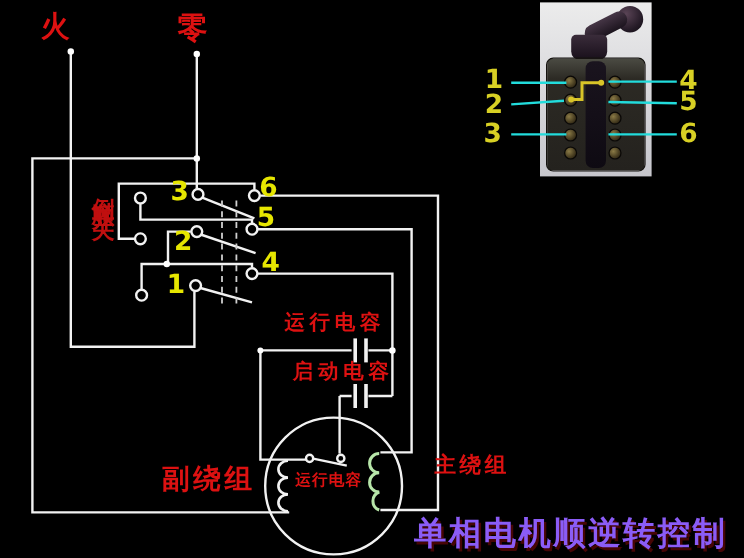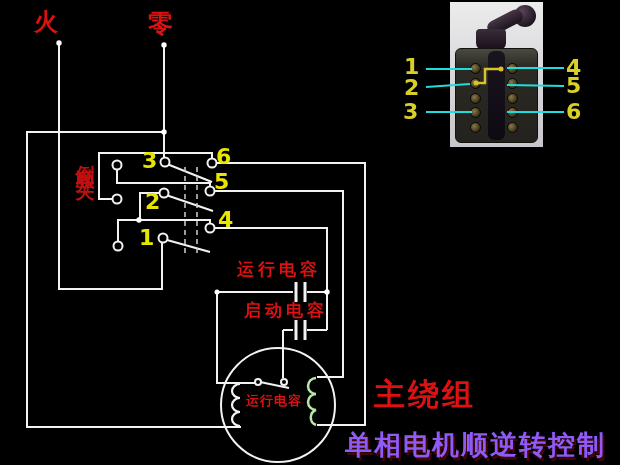--- a/index.html
+++ b/index.html
@@ -13,21 +13,21 @@
   .num{position:absolute;color:#e6e600;font-weight:bold;font-size:22px;line-height:1;}
   .photo-num{position:absolute;color:#d8d024;font-weight:bold;font-size:22px;line-height:1;}
   .fire{left:34px;top:10px;font-size:24px;}
   .neutral{left:148px;top:11px;font-size:25px;}
   .revsw{left:76px;top:150px;font-size:19px;color:#c00f0f;
          writing-mode:vertical-rl;text-orientation:upright;letter-spacing:5px;}
   .runcap{left:237px;top:261px;font-size:17px;letter-spacing:4px;}
   .startcap{left:244px;top:302px;font-size:17px;letter-spacing:4px;}
   .centrif{left:246px;top:394px;font-size:13px;letter-spacing:1px;}
   .auxwind{left:135px;top:389px;font-size:23px;letter-spacing:3px;}
-  .mainwind{left:374px;top:379px;font-size:31px;letter-spacing:3px;}
+  .mainwind{left:362px;top:379px;font-size:18px;letter-spacing:3px;}
   .title{left:345px;top:431px;font-size:27px;color:#8b5cf6;letter-spacing:2px;
          text-shadow:2px 3px 0 rgba(140,10,10,.5);}
   
   .n3{left:142px;top:150px}.n2{left:145px;top:191px}.n1{left:139px;top:227px}
   .n6{left:216px;top:146px}.n5{left:214px;top:171px}.n4{left:218px;top:209px}
   
   .p1{left:404px;top:56px}.p2{left:404px;top:77px}.p3{left:403px;top:101px}
   .p4{left:566px;top:57px}.p5{left:566px;top:75px}.p6{left:566px;top:101px}
   
   .photo{position:absolute;left:450px;top:2px;width:93px;height:145px;
@@ -140,20 +140,21 @@
       <circle cx="501" cy="69" r="2.5" fill="#d8c428"></circle>
     </g>
   </svg>
 
   <span class="lbl fire">火</span>
   <span class="lbl neutral">零</span>
   <span class="lbl revsw">倒顺开关</span>
   <span class="lbl startcap">启动电容</span>
   <span class="lbl runcap">运行电容</span>
   <span class="lbl centrif">运行电容</span>
+  <span class="lbl auxwind">副绕组</span>
   <span class="lbl mainwind">主绕组</span>
   <span class="lbl title">单相电机顺逆转控制</span>
 
   <span class="num n1">1</span>
   <span class="num n2">2</span>
   <span class="num n3">3</span>
   <span class="num n4">4</span>
   <span class="num n5">5</span>
   <span class="num n6">6</span>
 

